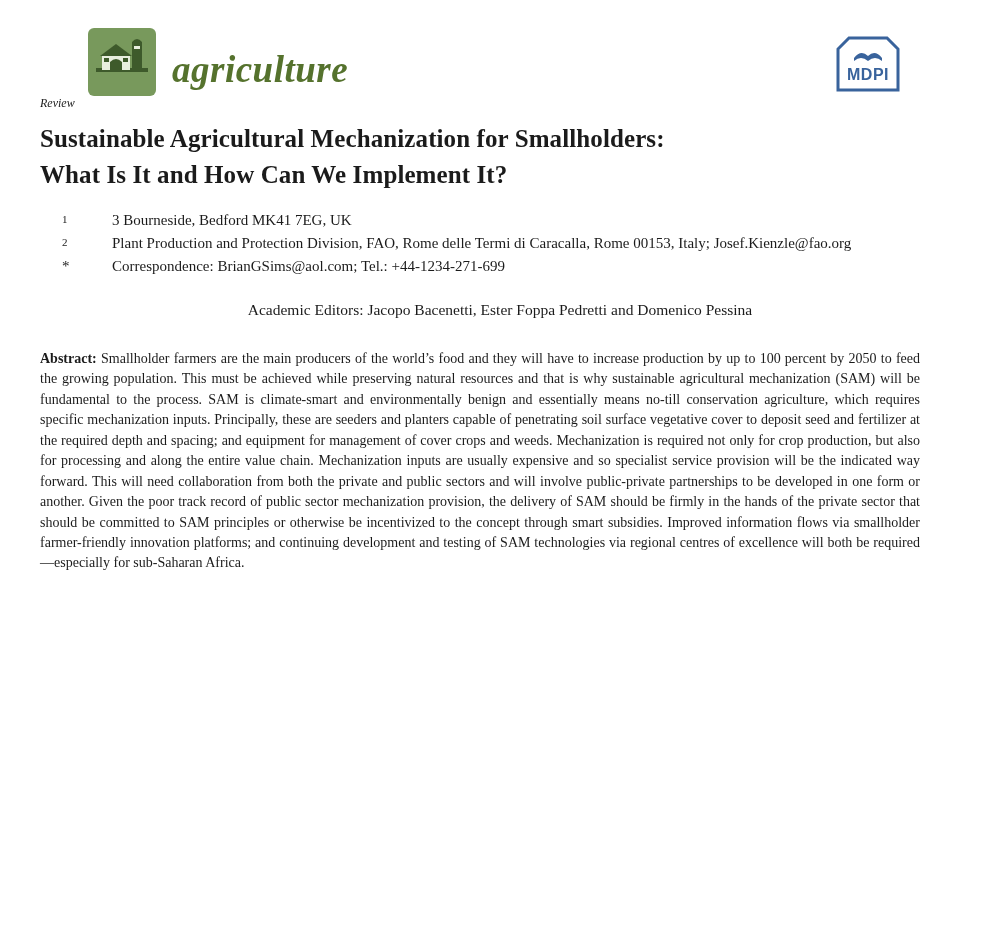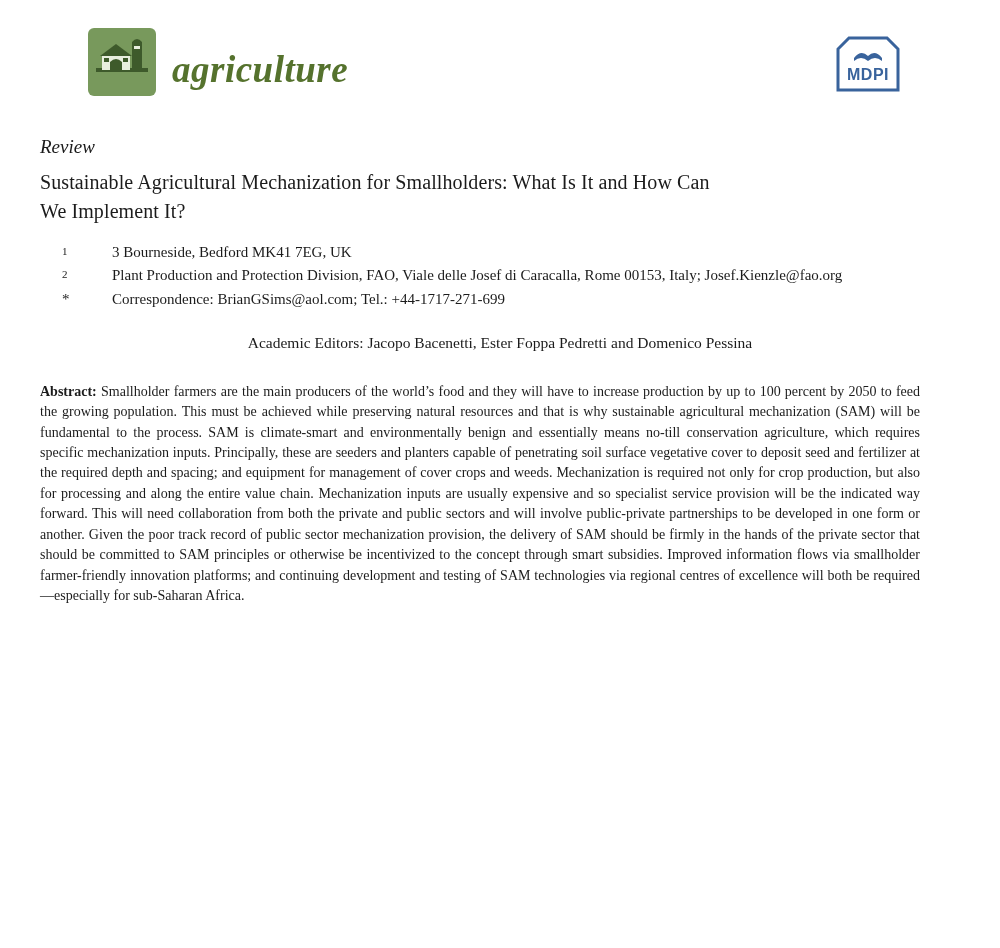--- a/index.html
+++ b/index.html
@@ -48,26 +48,25 @@
   .mdpi-logo {
     width: 64px;
     height: 56px;
     display: block;
     margin-top: 8px;
     margin-right: 60px;
   }
   
   .article-type {
     font-style: italic;
-    font-size: 19px;
-    margin-top: 40px;
+    font-size: 12px;
   }
   h1.title {
-    font-size: 20px;
-    font-weight: normal;
+    font-size: 25px;
+    font-weight: bold;
     line-height: 1.43;
     margin: 10px 0 0 0;
     max-width: 680px;
     letter-spacing: 0.1px;
   }
   .authors {
     margin-top: 34px;
     font-size: 17px;
     font-weight: bold;
   }
@@ -156,25 +155,25 @@
     <h1 class="title">Sustainable Agricultural Mechanization for Smallholders: What Is It and How Can We Implement It?</h1>
 
 
     <div class="affiliations">
       <div class="aff-row">
         <span class="aff-marker">1</span>
         <span class="aff-text">3 Bourneside, Bedford MK41 7EG, UK</span>
       </div>
       <div class="aff-row">
         <span class="aff-marker">2</span>
-        <span class="aff-text">Plant Production and Protection Division, FAO, Viale delle Josef di Caracalla, Rome 00153, Italy; Josef.Kienzle@fao.org</span>
+        <span class="aff-text">Plant Production and Protection Division, FAO, Rome delle Termi di Caracalla, Rome 00153, Italy; Josef.Kienzle@fao.org</span>
       </div>
       <div class="aff-row">
         <span class="aff-marker star">*</span>
-        <span class="aff-text">Correspondence: BrianGSims@aol.com; Tel.: +44-1717-271-699</span>
+        <span class="aff-text">Correspondence: BrianGSims@aol.com; Tel.: +44-1234-271-699</span>
       </div>
     </div>
 
     <div class="meta">
       <div>Academic Editors: Jacopo Bacenetti, Ester Foppa Pedretti and Domenico Pessina</div>
     </div>
 
     <p class="abstract"><b>Abstract:</b> <span>Smallholder farmers are the main producers of the world’s food and they will have to increase production by up to 100 percent by 2050 to feed the growing population. This must be achieved while preserving natural resources and that is why sustainable agricultural mechanization (SAM) will be fundamental to the process. SAM is climate-smart and environmentally benign and essentially means no-till conservation agriculture, which requires specific mechanization inputs. Principally, these are seeders and planters capable of penetrating soil surface vegetative cover to deposit seed and fertilizer at the required depth and spacing; and equipment for management of cover crops and weeds. Mechanization is required not only for crop production, but also for processing and along the entire value chain. Mechanization inputs are usually expensive and so specialist service provision will be the indicated way forward. This will need collaboration from both the private and public sectors and will involve public-private partnerships to be developed in one form or another. Given the poor track record of public sector mechanization provision, the delivery of SAM should be firmly in the hands of the private sector that should be committed to SAM principles or otherwise be incentivized to the concept through smart subsidies. Improved information flows via smallholder farmer-friendly innovation platforms; and continuing development and testing of SAM technologies via regional centres of excellence will both be required—especially for sub-Saharan Africa.</span></p>
   </main>
 

